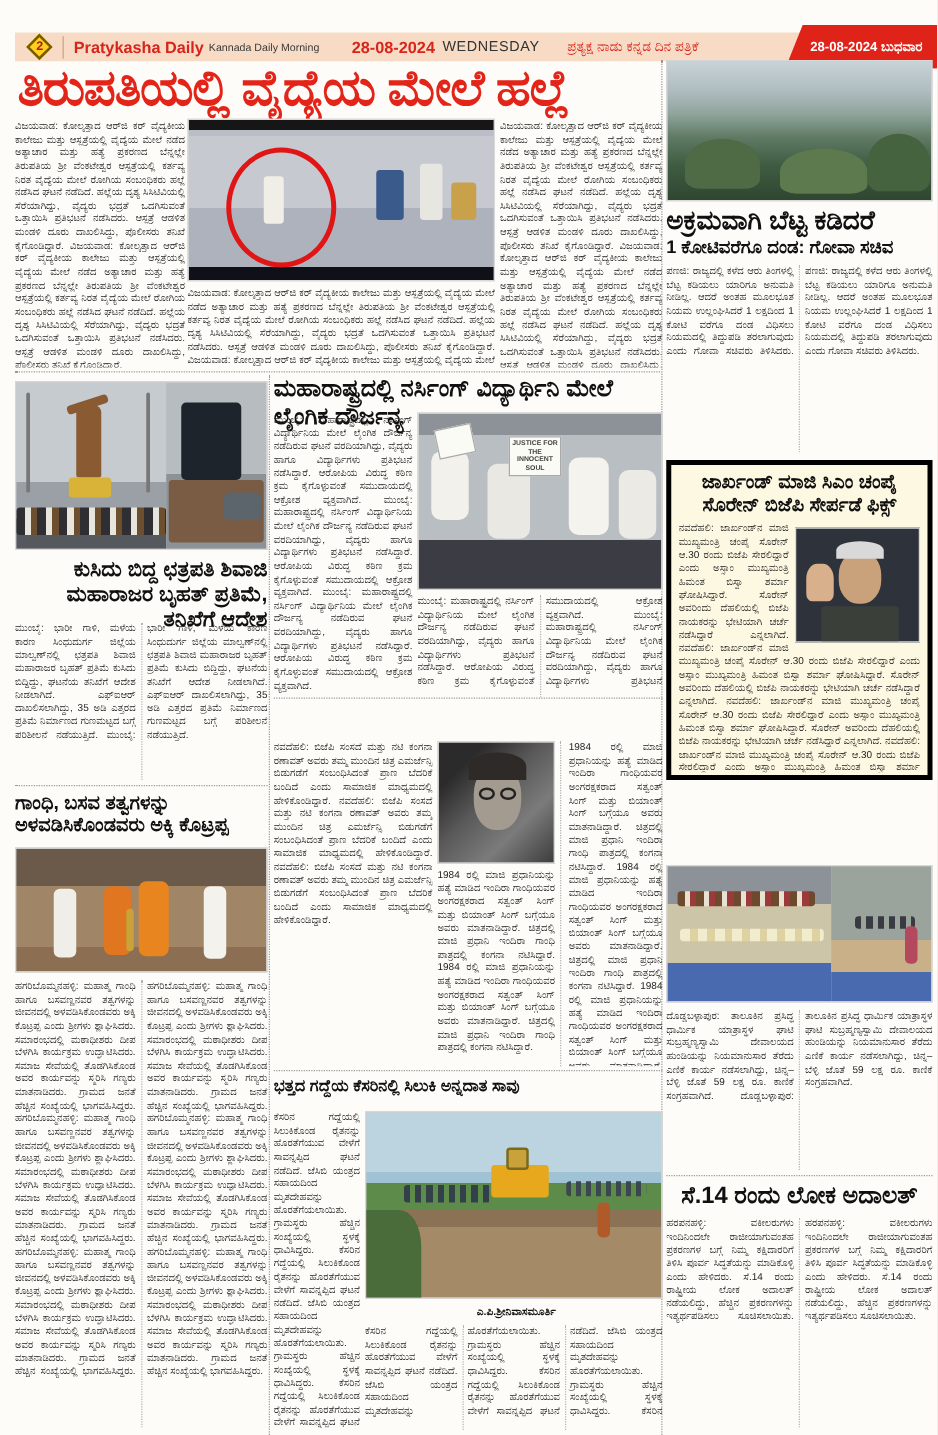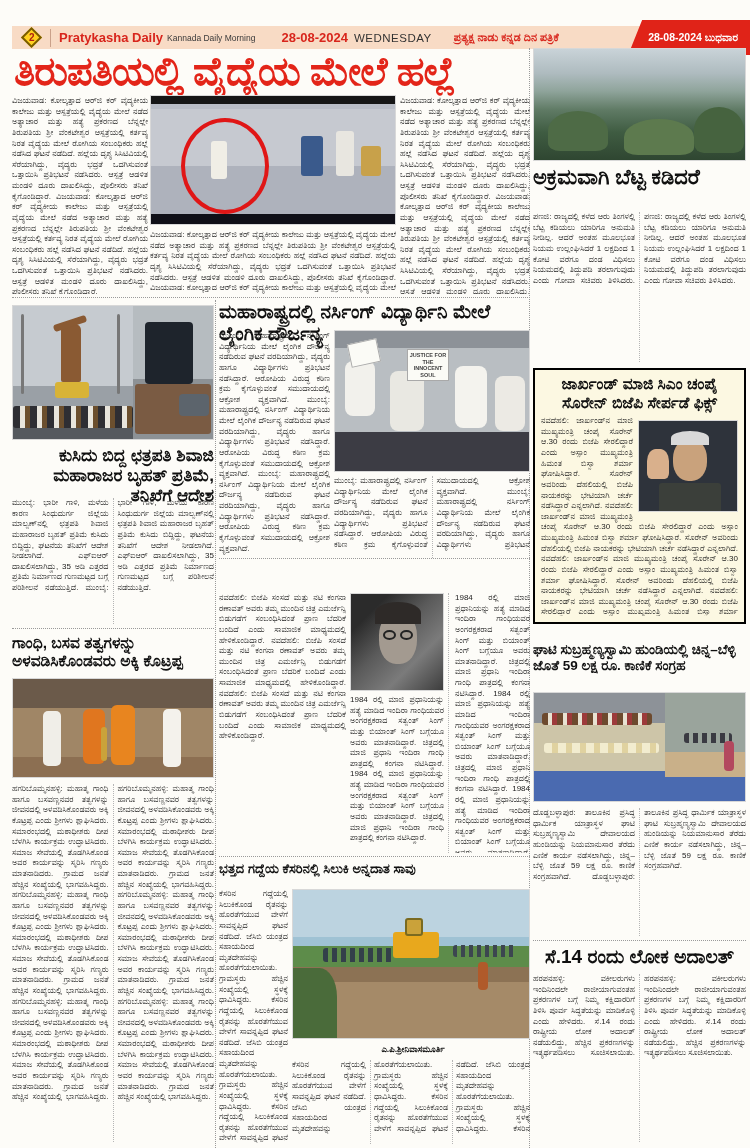--- a/index.html
+++ b/index.html
@@ -10,21 +10,21 @@
   
   .strip { position:absolute; top:26px; left:12px; right:0; height:23px; background:#f8dbc5; display:flex; align-items:center; }
   .badge-wrap { width:38px; display:flex; justify-content:center; }
   .diamond { width:15px; height:15px; background:#ffd01f; border:2px solid #7a5c00; transform:rotate(45deg); display:flex; align-items:center; justify-content:center; }
   .diamond span { transform:rotate(-45deg); font-size:10px; font-weight:bold; color:#b02010; }
   .strip .vbar { width:1px; height:18px; background:#caa18a; margin-right:8px; }
   .paper-name { color:#d8251c; font-weight:bold; font-size:13px; }
   .paper-sub { color:#3a3a3a; font-size:8.5px; margin-left:4px; }
   .m-date { color:#d8251c; font-weight:bold; font-size:13px; margin-left:26px; }
   .m-day { color:#333; font-size:11.5px; margin-left:6px; letter-spacing:.5px; }
-  .m-tagline { color:#d8251c; font-weight:bold; font-size:11px; margin-left:22px; }
+  .m-tagline { color:#d8251c; font-weight:normal; font-size:11px; margin-left:22px; }
   .date-banner { margin-left:auto; height:35px; background:#e02318; color:#fff; font-weight:bold; font-size:10.5px; display:flex; align-items:center; padding:0 12px 0 20px; clip-path:polygon(14px 0,100% 0,100% 100%,0 100%); }
 
   
   .hl { font-weight:bold; color:#101010; line-height:1.18; position:absolute; }
   .btxt { position:absolute; font-size:8px; line-height:1.33; text-align:justify; color:#1c1c1c; overflow:hidden; }
   .c2 { column-count:2; column-gap:9px; column-rule:1px dotted #b5b5b5; }
   .c3 { column-count:3; column-gap:8px; column-rule:1px dotted #b5b5b5; }
   .photo { position:absolute; overflow:hidden; background:#c5c5c5; border:1px solid #d8d8d8; }
   .hrule { position:absolute; border-top:1px dotted #9a9a9a; height:0; }
   .vrule { position:absolute; border-left:1px dotted #9a9a9a; width:0; }
@@ -32,21 +32,21 @@
   .lead-hl { position:absolute; top:50px; left:14px; width:516px; font-size:40px; font-weight:bold; color:#e32519; line-height:1.05; letter-spacing:-1px; }
 
   
   .ph-abs { position:absolute; }
   .cctv-base { position:absolute; inset:0; background:linear-gradient(#161616 0 6%,#b9bdc6 6% 10%,#c6c9d0 10% 55%,#aeb2bc 55% 92%,#101018 92% 100%); }
   .red-circle { position:absolute; left:30px; top:22px; width:88px; height:96px; border:4px solid #e01616; border-radius:50%; }
   .blob { position:absolute; border-radius:3px; }
 
   .placard { position:absolute; background:#fbfbf6; border:1px solid #a9a9a9; color:#444; font-size:5.5px; line-height:1.2; text-align:center; padding:2px 1px; font-weight:bold; }
 
-  .soren-box { position:absolute; left:533px; top:368px; width:213px; height:256px; background:#fcf8e2; border:2px solid #000000; padding:5px 6px; }
+  .soren-box { position:absolute; left:533px; top:368px; width:213px; height:256px; background:#fcf8e2; border:4px solid #000000; padding:5px 6px; }
   .soren-hl { font-weight:bold; color:#101010; font-size:15.5px; line-height:1.2; text-align:center; }
   .soren-photo { float:right; width:100px; height:92px; margin:4px 0 3px 5px; position:relative; overflow:hidden; background:#2e333b; border:1px solid #d8d8d8; }
   .soren-body { font-size:8px; line-height:1.33; text-align:justify; color:#1c1c1c; margin-top:4px; height:200px; overflow:hidden; }
   .byline-bold { position:absolute; font-size:8.5px; font-weight:bold; color:#111; text-align:center; }
 </style>
 </head>
 <body>
 
 <div class="page">
 
@@ -156,36 +156,36 @@
   <div class="byline-bold" style="top:1044px; left:348px; width:130px;">ಎ.ಪಿ.ಶ್ರೀನಿವಾಸಮೂರ್ತಿ</div>
   <div class="btxt c3" style="top:1060px; left:292px; width:238px; height:84px;">ಕೆಸರಿನ ಗದ್ದೆಯಲ್ಲಿ ಸಿಲುಕಿಕೊಂಡ ರೈತನನ್ನು ಹೊರತೆಗೆಯುವ ವೇಳೆಗೆ ಸಾವನ್ನಪ್ಪಿದ ಘಟನೆ ನಡೆದಿದೆ. ಜೆಸಿಬಿ ಯಂತ್ರದ ಸಹಾಯದಿಂದ ಮೃತದೇಹವನ್ನು ಹೊರತೆಗೆಯಲಾಯಿತು. ಗ್ರಾಮಸ್ಥರು ಹೆಚ್ಚಿನ ಸಂಖ್ಯೆಯಲ್ಲಿ ಸ್ಥಳಕ್ಕೆ ಧಾವಿಸಿದ್ದರು. ಕೆಸರಿನ ಗದ್ದೆಯಲ್ಲಿ ಸಿಲುಕಿಕೊಂಡ ರೈತನನ್ನು ಹೊರತೆಗೆಯುವ ವೇಳೆಗೆ ಸಾವನ್ನಪ್ಪಿದ ಘಟನೆ ನಡೆದಿದೆ. ಜೆಸಿಬಿ ಯಂತ್ರದ ಸಹಾಯದಿಂದ ಮೃತದೇಹವನ್ನು ಹೊರತೆಗೆಯಲಾಯಿತು. ಗ್ರಾಮಸ್ಥರು ಹೆಚ್ಚಿನ ಸಂಖ್ಯೆಯಲ್ಲಿ ಸ್ಥಳಕ್ಕೆ ಧಾವಿಸಿದ್ದರು. ಕೆಸರಿನ ಗದ್ದೆಯಲ್ಲಿ ಸಿಲುಕಿಕೊಂಡ ರೈತನನ್ನು ಹೊರತೆಗೆಯುವ ವೇಳೆಗೆ ಸಾವನ್ನಪ್ಪಿದ ಘಟನೆ ನಡೆದಿದೆ. ಜೆಸಿಬಿ ಯಂತ್ರದ ಸಹಾಯದಿಂದ ಮೃತದೇಹವನ್ನು ಹೊರತೆಗೆಯಲಾಯಿತು. ಗ್ರಾಮಸ್ಥರು ಹೆಚ್ಚಿನ ಸಂಖ್ಯೆಯಲ್ಲಿ ಸ್ಥಳಕ್ಕೆ ಧಾವಿಸಿದ್ದರು.</div>
 
   <div class="photo" style="top:48px; left:533px; width:213px; height:113px;">
     <div class="ph-abs" style="inset:0; background:linear-gradient(#c9d3d8 0%, #aebbbf 22%, #8fa49b 38%, #5f7a64 55%, #3f5c42 75%, #2f4631 100%);"></div>
     <div class="blob" style="left:14px; top:62px; width:60px; height:40px; background:#4e6b46; border-radius:50% 50% 20% 20%;"></div>
     <div class="blob" style="left:90px; top:70px; width:70px; height:36px; background:#5d7a4e; border-radius:50% 50% 20% 20%;"></div>
     <div class="blob" style="left:160px; top:58px; width:50px; height:46px; background:#46633f; border-radius:50% 50% 20% 20%;"></div>
   </div>
   <div class="hl" style="top:165px; left:533px; width:213px; font-size:21px;">ಅಕ್ರಮವಾಗಿ ಬೆಟ್ಟ ಕಡಿದರೆ</div>
+  <div class="hl" style="top:190px; left:533px; width:213px; font-size:14.5px;">1 ಕೋಟಿವರೆಗೂ ದಂಡ: ಗೋವಾ ಸಚಿವ</div>
   <div class="btxt c2" style="top:212px; left:533px; width:213px; height:150px;">ಪಣಜಿ: ರಾಜ್ಯದಲ್ಲಿ ಕಳೆದ ಆರು ತಿಂಗಳಲ್ಲಿ ಬೆಟ್ಟ ಕಡಿಯಲು ಯಾರಿಗೂ ಅನುಮತಿ ನೀಡಿಲ್ಲ. ಆದರೆ ಅಂತಹ ಮೂಲಭೂತ ನಿಯಮ ಉಲ್ಲಂಘಿಸಿದರೆ 1 ಲಕ್ಷದಿಂದ 1 ಕೋಟಿ ವರೆಗೂ ದಂಡ ವಿಧಿಸಲು ನಿಯಮದಲ್ಲಿ ತಿದ್ದುಪಡಿ ತರಲಾಗುವುದು ಎಂದು ಗೋವಾ ಸಚಿವರು ತಿಳಿಸಿದರು. ಪಣಜಿ: ರಾಜ್ಯದಲ್ಲಿ ಕಳೆದ ಆರು ತಿಂಗಳಲ್ಲಿ ಬೆಟ್ಟ ಕಡಿಯಲು ಯಾರಿಗೂ ಅನುಮತಿ ನೀಡಿಲ್ಲ. ಆದರೆ ಅಂತಹ ಮೂಲಭೂತ ನಿಯಮ ಉಲ್ಲಂಘಿಸಿದರೆ 1 ಲಕ್ಷದಿಂದ 1 ಕೋಟಿ ವರೆಗೂ ದಂಡ ವಿಧಿಸಲು ನಿಯಮದಲ್ಲಿ ತಿದ್ದುಪಡಿ ತರಲಾಗುವುದು ಎಂದು ಗೋವಾ ಸಚಿವರು ತಿಳಿಸಿದರು.</div>
 
   <div class="soren-box">
     <div class="soren-hl">ಜಾರ್ಖಂಡ್ ಮಾಜಿ ಸಿಎಂ ಚಂಪೈ ಸೊರೇನ್ ಬಿಜೆಪಿ ಸೇರ್ಪಡೆ ಫಿಕ್ಸ್</div>
     <div class="soren-body">
       <div class="soren-photo">
         <div class="blob" style="left:34px; top:18px; width:34px; height:42px; background:#c9a27c; border-radius:45%;"></div>
         <div class="blob" style="left:32px; top:10px; width:38px; height:14px; background:#d9d9d9; border-radius:50% 50% 0 0;"></div>
         <div class="blob" style="left:8px; top:28px; width:22px; height:30px; background:#d9b08c; border-radius:40% 40% 20% 20%;"></div>
         <div class="blob" style="left:20px; top:62px; width:62px; height:30px; background:#3b3f3a;"></div>
       </div>
       <span>ನವದೆಹಲಿ: ಜಾರ್ಖಂಡ್‌ನ ಮಾಜಿ ಮುಖ್ಯಮಂತ್ರಿ ಚಂಪೈ ಸೊರೇನ್ ಆ.30 ರಂದು ಬಿಜೆಪಿ ಸೇರಲಿದ್ದಾರೆ ಎಂದು ಅಸ್ಸಾಂ ಮುಖ್ಯಮಂತ್ರಿ ಹಿಮಂತ ಬಿಸ್ವಾ ಶರ್ಮಾ ಘೋಷಿಸಿದ್ದಾರೆ. ಸೊರೇನ್ ಅವರಿಂದು ದೆಹಲಿಯಲ್ಲಿ ಬಿಜೆಪಿ ನಾಯಕರನ್ನು ಭೇಟಿಯಾಗಿ ಚರ್ಚೆ ನಡೆಸಿದ್ದಾರೆ ಎನ್ನಲಾಗಿದೆ. ನವದೆಹಲಿ: ಜಾರ್ಖಂಡ್‌ನ ಮಾಜಿ ಮುಖ್ಯಮಂತ್ರಿ ಚಂಪೈ ಸೊರೇನ್ ಆ.30 ರಂದು ಬಿಜೆಪಿ ಸೇರಲಿದ್ದಾರೆ ಎಂದು ಅಸ್ಸಾಂ ಮುಖ್ಯಮಂತ್ರಿ ಹಿಮಂತ ಬಿಸ್ವಾ ಶರ್ಮಾ ಘೋಷಿಸಿದ್ದಾರೆ. ಸೊರೇನ್ ಅವರಿಂದು ದೆಹಲಿಯಲ್ಲಿ ಬಿಜೆಪಿ ನಾಯಕರನ್ನು ಭೇಟಿಯಾಗಿ ಚರ್ಚೆ ನಡೆಸಿದ್ದಾರೆ ಎನ್ನಲಾಗಿದೆ. ನವದೆಹಲಿ: ಜಾರ್ಖಂಡ್‌ನ ಮಾಜಿ ಮುಖ್ಯಮಂತ್ರಿ ಚಂಪೈ ಸೊರೇನ್ ಆ.30 ರಂದು ಬಿಜೆಪಿ ಸೇರಲಿದ್ದಾರೆ ಎಂದು ಅಸ್ಸಾಂ ಮುಖ್ಯಮಂತ್ರಿ ಹಿಮಂತ ಬಿಸ್ವಾ ಶರ್ಮಾ ಘೋಷಿಸಿದ್ದಾರೆ. ಸೊರೇನ್ ಅವರಿಂದು ದೆಹಲಿಯಲ್ಲಿ ಬಿಜೆಪಿ ನಾಯಕರನ್ನು ಭೇಟಿಯಾಗಿ ಚರ್ಚೆ ನಡೆಸಿದ್ದಾರೆ ಎನ್ನಲಾಗಿದೆ. ನವದೆಹಲಿ: ಜಾರ್ಖಂಡ್‌ನ ಮಾಜಿ ಮುಖ್ಯಮಂತ್ರಿ ಚಂಪೈ ಸೊರೇನ್ ಆ.30 ರಂದು ಬಿಜೆಪಿ ಸೇರಲಿದ್ದಾರೆ ಎಂದು ಅಸ್ಸಾಂ ಮುಖ್ಯಮಂತ್ರಿ ಹಿಮಂತ ಬಿಸ್ವಾ ಶರ್ಮಾ ಘೋಷಿಸಿದ್ದಾರೆ. ಸೊರೇನ್ ಅವರಿಂದು ದೆಹಲಿಯಲ್ಲಿ ಬಿಜೆಪಿ ನಾಯಕರನ್ನು ಭೇಟಿಯಾಗಿ ಚರ್ಚೆ ನಡೆಸಿದ್ದಾರೆ ಎನ್ನಲಾಗಿದೆ.</span>
     </div>
   </div>
 
-  <div class="hl" style="top:642px; left:533px; width:213px; font-size:13.5px;">ಘಾಟಿ ಸುಬ್ರಹ್ಮಣ್ಯಸ್ವಾಮಿ ಹುಂಡಿಯಲ್ಲಿ ಚಿನ್ನ–ಬೆಳ್ಳಿ ಜೊತೆ 59 ಲಕ್ಷ ರೂ. ಕಾಣಿಕೆ ಸಂಗ್ರಹ</div>
   <div class="photo" style="top:692px; left:533px; width:213px; height:110px;">
     <div class="ph-abs" style="left:0; top:0; width:62%; height:100%; background:linear-gradient(#8d9298 0 28%, #cdc5a8 28% 72%, #4a6ab0 72% 100%);"></div>
     <div class="ph-abs" style="right:0; top:0; width:38%; height:100%; background:linear-gradient(#9aa49c 0 55%, #c9b089 55% 78%, #4a6ab0 78% 100%);"></div>
     <div class="blob" style="left:8px; top:20px; width:110px; height:12px; background:repeating-linear-gradient(90deg,#6d4a2e 0 6px,#e8e2d2 6px 10px,#9c3a3a 10px 15px);"></div>
     <div class="blob" style="left:10px; top:50px; width:115px; height:10px; background:repeating-linear-gradient(90deg,#f2eccf 0 8px,#e0d2a0 8px 14px);"></div>
     <div class="blob" style="left:150px; top:40px; width:48px; height:10px; background:repeating-linear-gradient(90deg,#3a3a42 0 5px,transparent 5px 9px);"></div>
     <div class="blob" style="left:190px; top:48px; width:10px; height:30px; background:#b3485e; border-radius:4px;"></div>
   </div>
   <div class="btxt c2" style="top:808px; left:533px; width:213px; height:128px;">ದೊಡ್ಡಬಳ್ಳಾಪುರ: ತಾಲೂಕಿನ ಪ್ರಸಿದ್ಧ ಧಾರ್ಮಿಕ ಯಾತ್ರಾಸ್ಥಳ ಘಾಟಿ ಸುಬ್ರಹ್ಮಣ್ಯಸ್ವಾಮಿ ದೇವಾಲಯದ ಹುಂಡಿಯನ್ನು ನಿಯಮಾನುಸಾರ ತೆರೆದು ಎಣಿಕೆ ಕಾರ್ಯ ನಡೆಸಲಾಗಿದ್ದು, ಚಿನ್ನ–ಬೆಳ್ಳಿ ಜೊತೆ 59 ಲಕ್ಷ ರೂ. ಕಾಣಿಕೆ ಸಂಗ್ರಹವಾಗಿದೆ. ದೊಡ್ಡಬಳ್ಳಾಪುರ: ತಾಲೂಕಿನ ಪ್ರಸಿದ್ಧ ಧಾರ್ಮಿಕ ಯಾತ್ರಾಸ್ಥಳ ಘಾಟಿ ಸುಬ್ರಹ್ಮಣ್ಯಸ್ವಾಮಿ ದೇವಾಲಯದ ಹುಂಡಿಯನ್ನು ನಿಯಮಾನುಸಾರ ತೆರೆದು ಎಣಿಕೆ ಕಾರ್ಯ ನಡೆಸಲಾಗಿದ್ದು, ಚಿನ್ನ–ಬೆಳ್ಳಿ ಜೊತೆ 59 ಲಕ್ಷ ರೂ. ಕಾಣಿಕೆ ಸಂಗ್ರಹವಾಗಿದೆ.</div>
 

